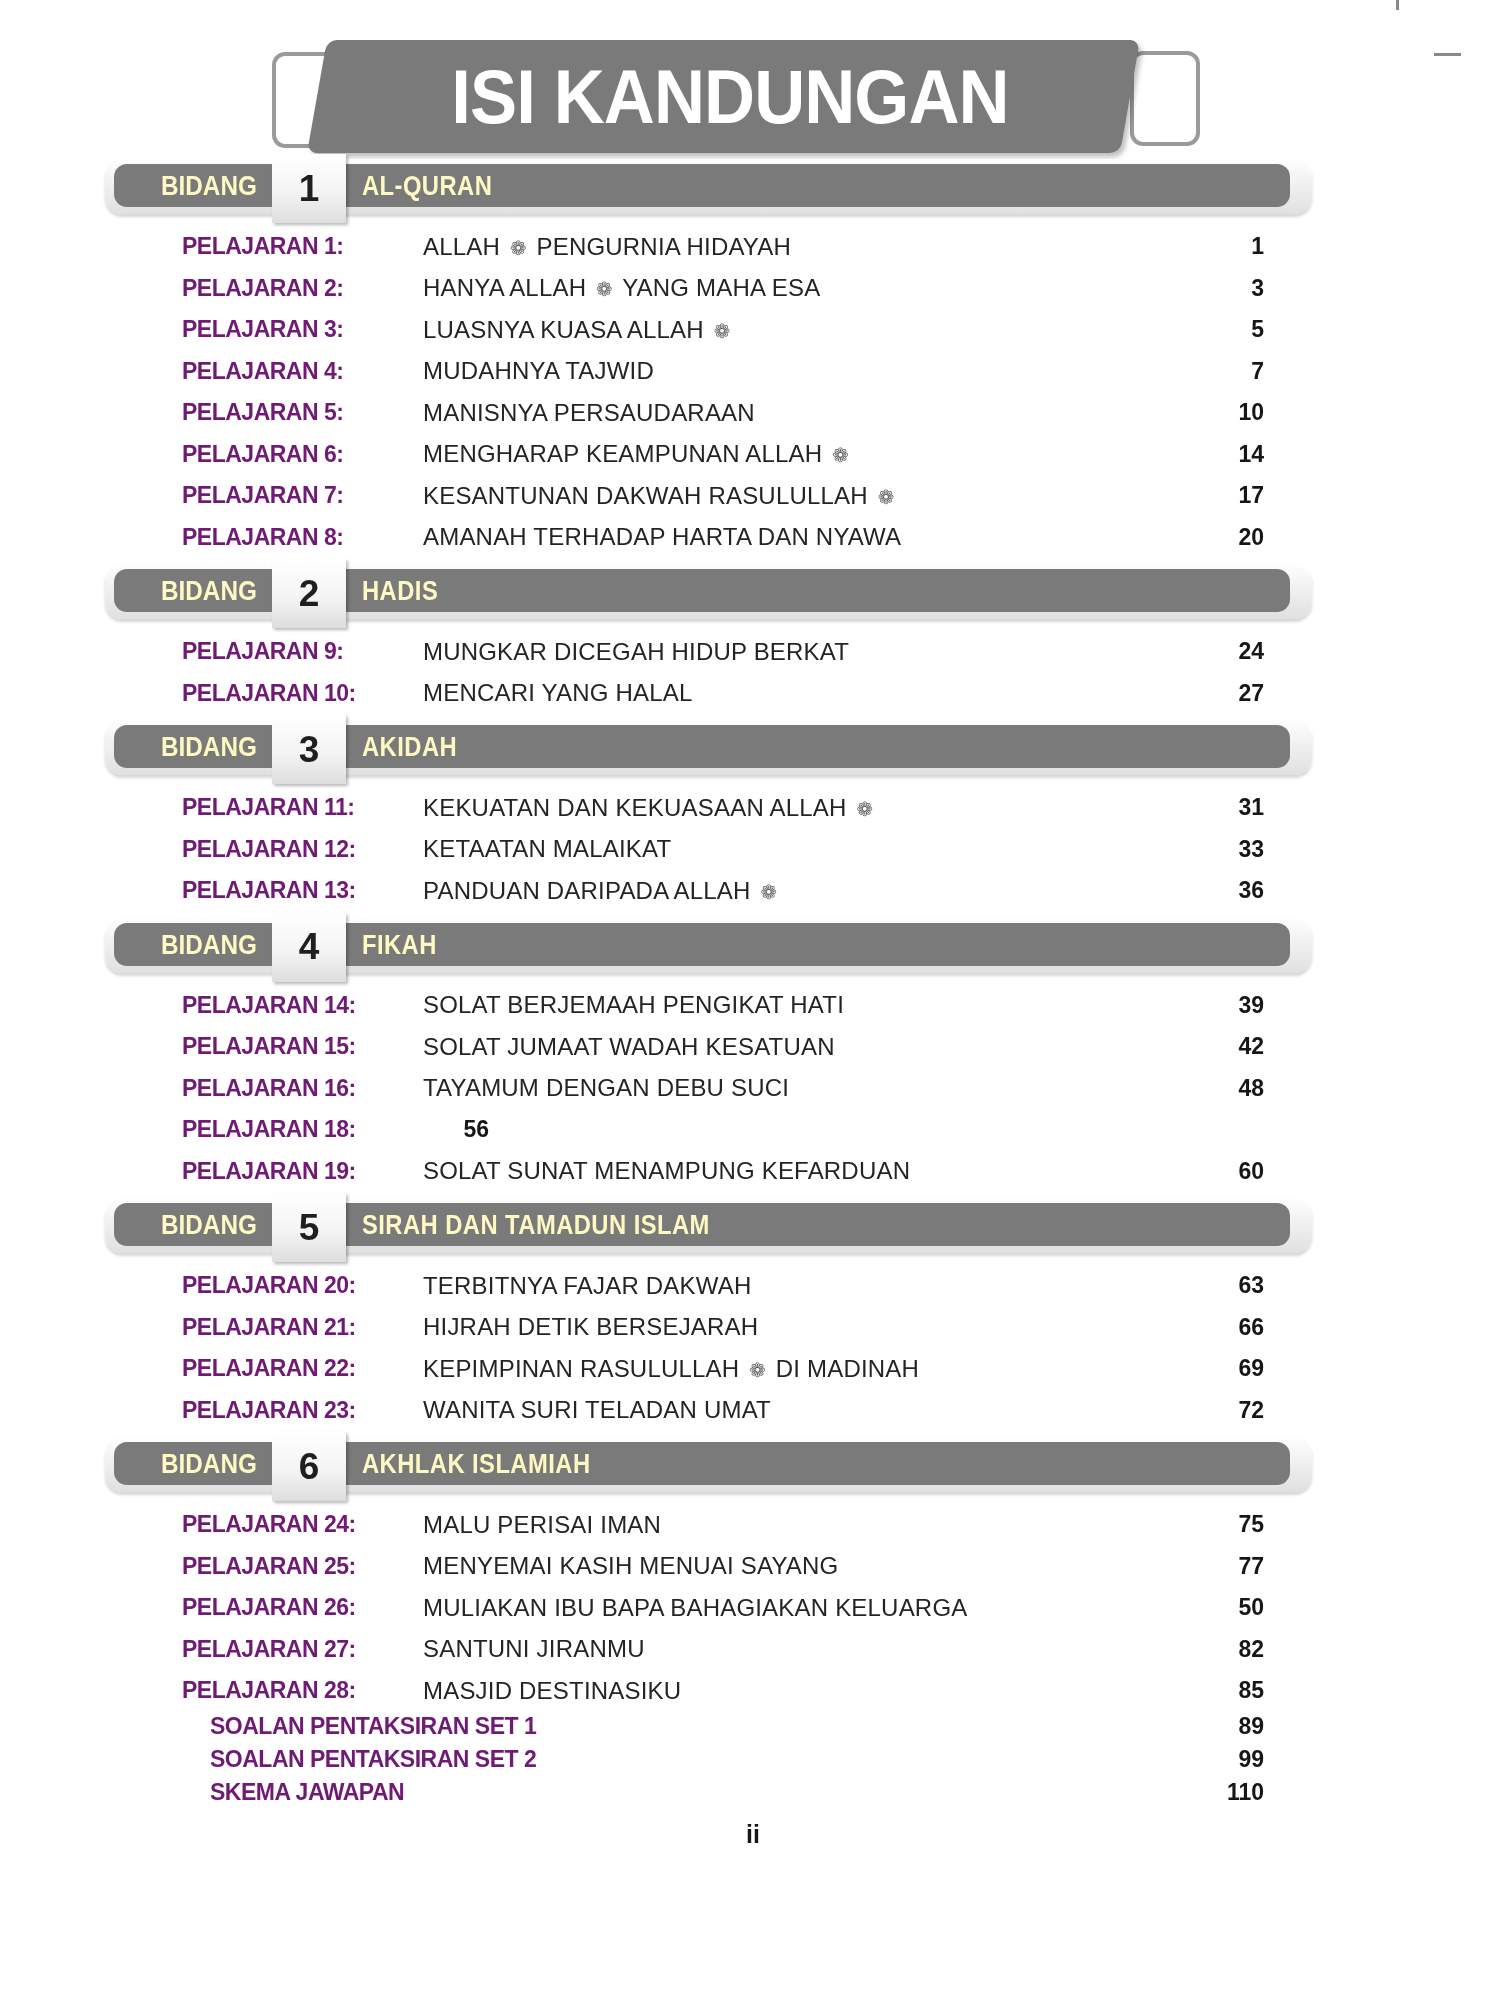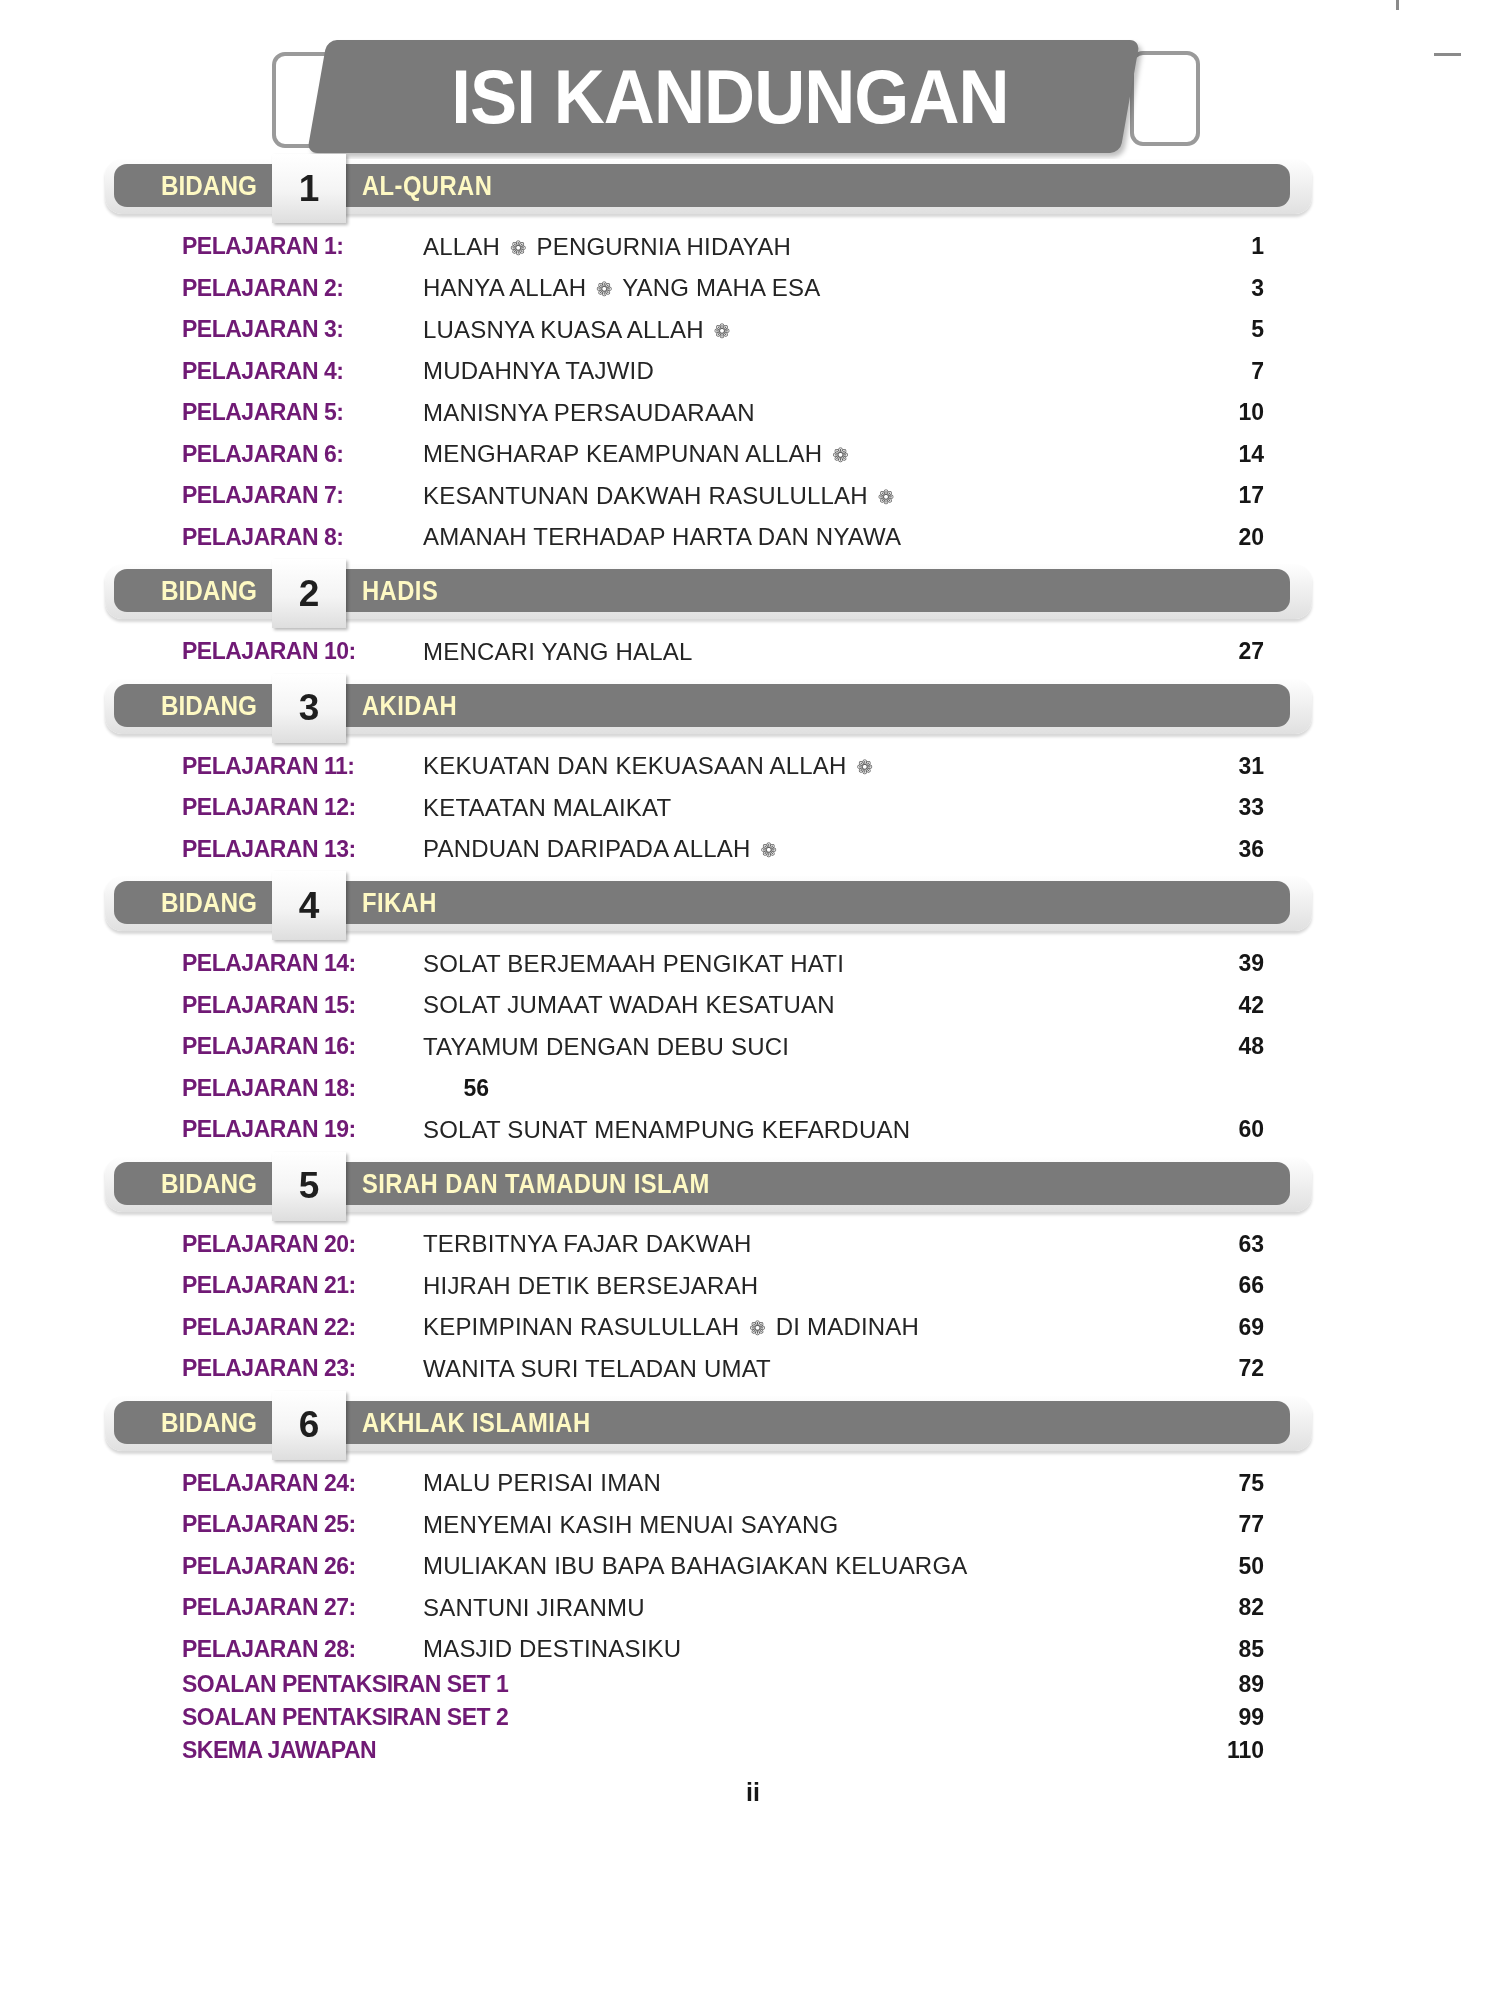--- a/index.html
+++ b/index.html
@@ -56,21 +56,21 @@
 
   
   .rows{padding:0;}
   .row{display:flex;align-items:center;height:41.5px;padding:0 242px 0 182px;}
   .row-label{width:241px;font-weight:bold;font-size:23px;letter-spacing:-0.5px;white-space:nowrap;color:#701a75;}
   .row-title{flex:1;font-size:24px;letter-spacing:0.2px;white-space:nowrap;color:#242424;overflow:hidden;}
   .row-page{width:66px;text-align:right;font-weight:bold;font-size:23px;color:#161616;}
   .hon{font-size:0.82em;color:#3d3d3d;opacity:0.8;padding:0 3px;}
 
   
-  .extras{margin-top:-2px;}
+  .extras{margin-top:-2px;padding-left:28px;}
   .row.extra{height:33px;}
   .row.extra .row-label{width:auto;flex:1;font-size:23px;}
 
   
   .page-num{text-align:center;font-size:25px;font-weight:bold;margin-top:11px;color:#161616;}
 </style>
 </head>
 <body>
 
 <div class="page">
@@ -153,20 +153,25 @@
       <div class="bar-outer"></div>
       <div class="bar-dark">
         <span class="bidang-label">BIDANG</span>
         <span class="section-name">HADIS</span>
       </div>
       <div class="bar-tab">
         <span class="bidang-number">2</span>
       </div>
     </div>
     <div class="rows">
+  <div class="row">
+    <span class="row-label">PELAJARAN 9:</span>
+    <span class="row-title">MUNGKAR DICEGAH HIDUP BERKAT</span>
+    <span class="row-page">24</span>
+  </div>
 
   <div class="row">
     <span class="row-label">PELAJARAN 10:</span>
     <span class="row-title">MENCARI YANG HALAL</span>
     <span class="row-page">27</span>
   </div>
 </div>
   </section>
 
   <section class="section">

